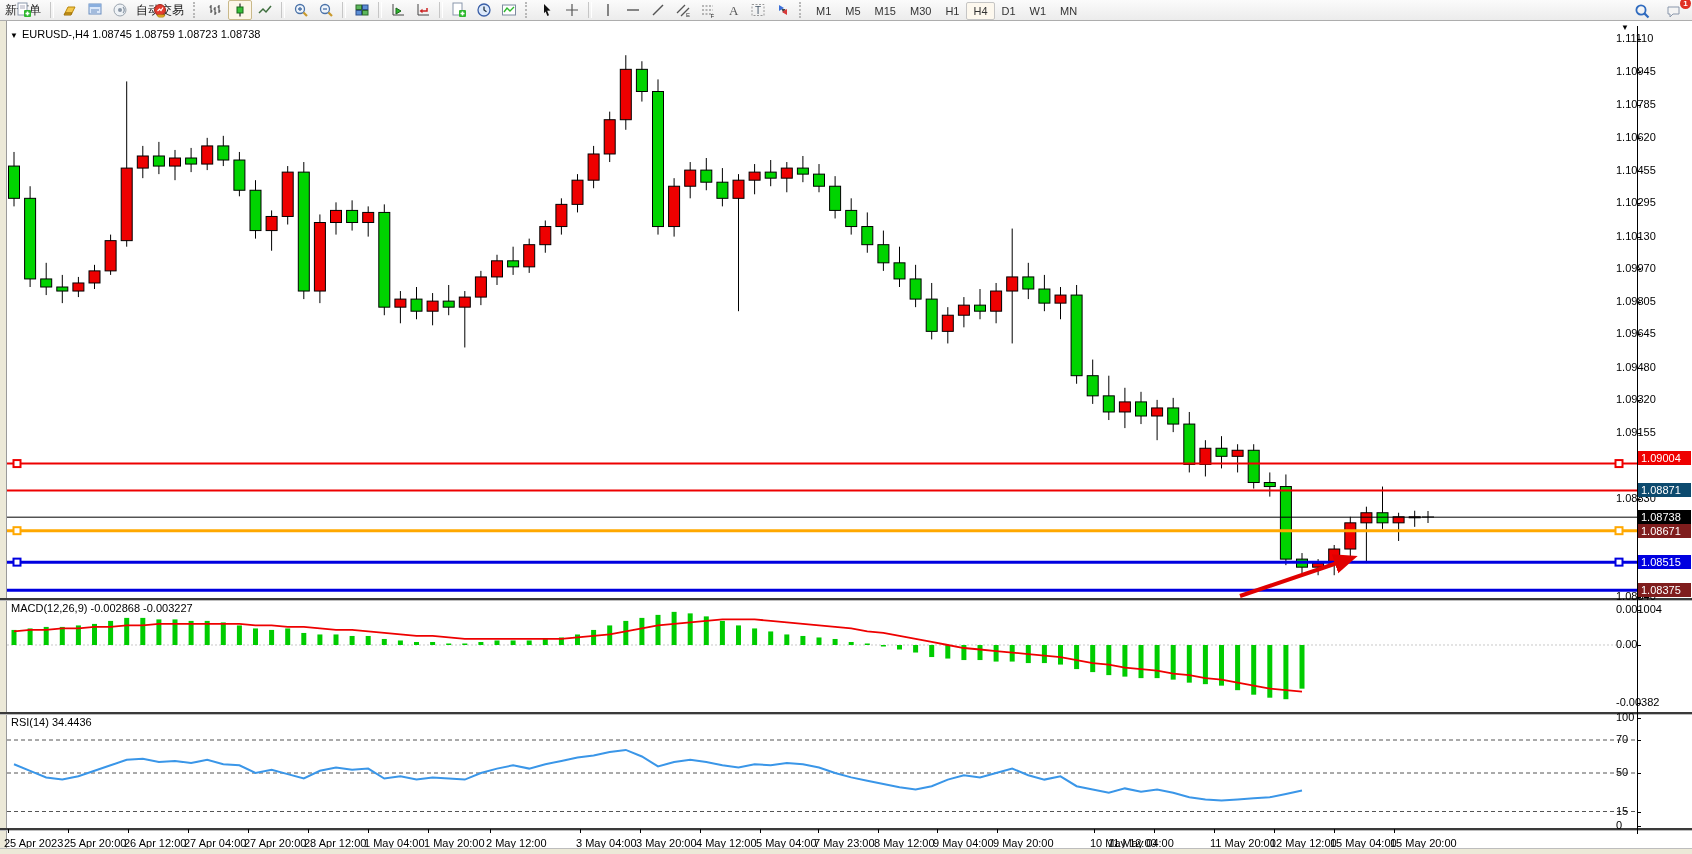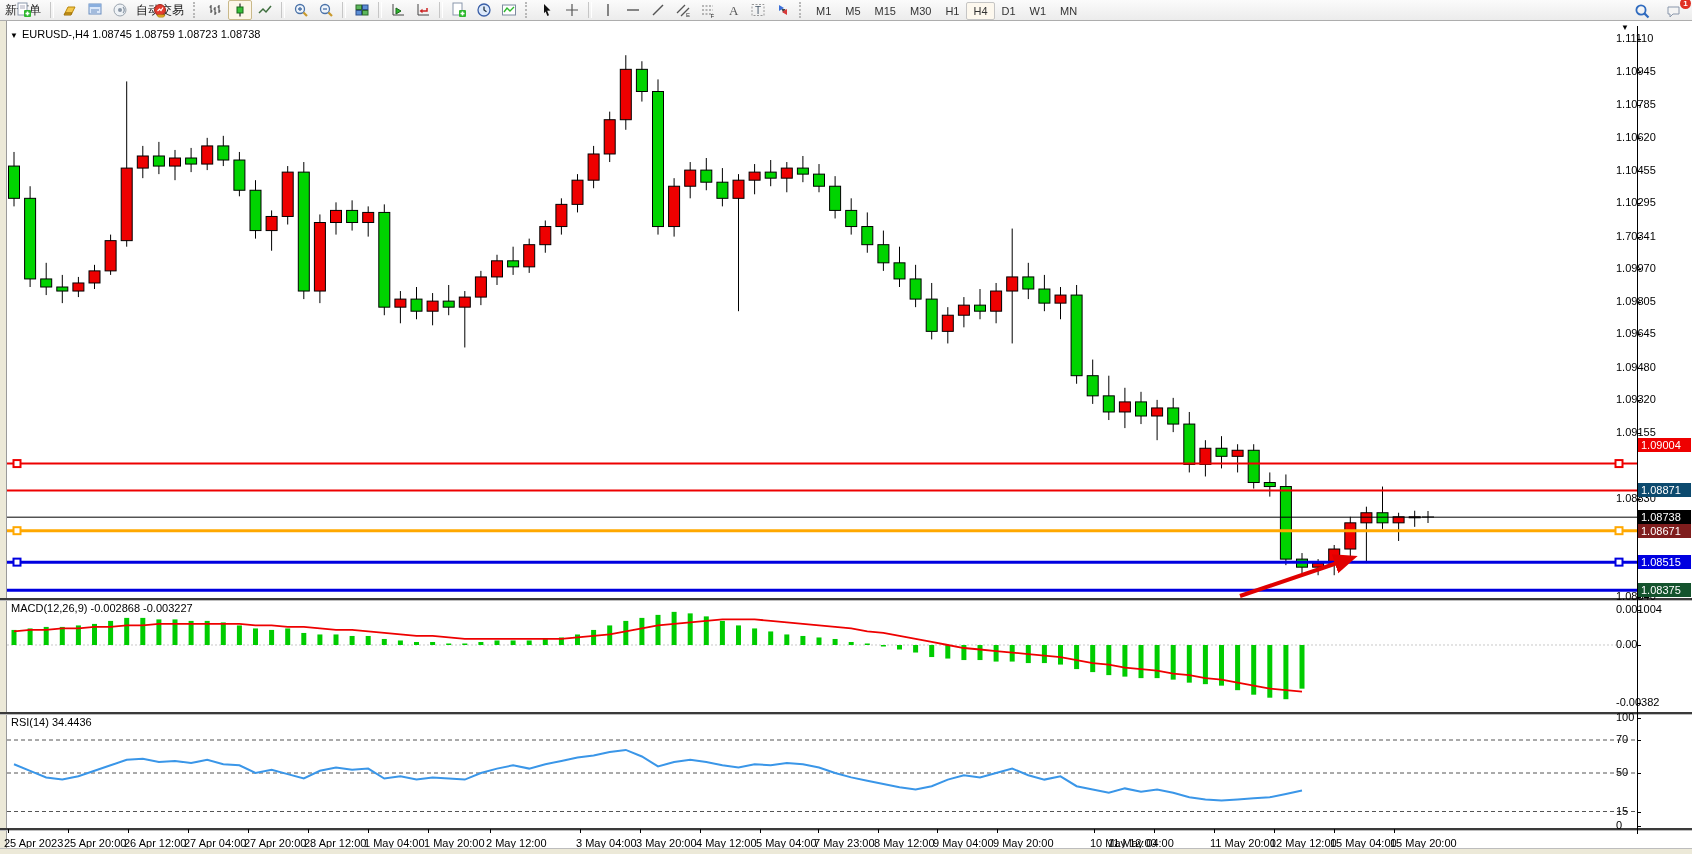--- a/index.html
+++ b/index.html
@@ -570,43 +570,43 @@
         <div class="axis-tick-label" style="top: 44.3501px;">1.10945</div>
         <div class="axis-tick-mark" style="top: 83.599px;"></div>
         <div class="axis-tick-label" style="top: 76.599px;">1.10785</div>
         <div class="axis-tick-mark" style="top: 116.856px;"></div>
         <div class="axis-tick-label" style="top: 109.856px;">1.10620</div>
         <div class="axis-tick-mark" style="top: 150.112px;"></div>
         <div class="axis-tick-label" style="top: 143.112px;">1.10455</div>
         <div class="axis-tick-mark" style="top: 182.361px;"></div>
         <div class="axis-tick-label" style="top: 175.361px;">1.10295</div>
         <div class="axis-tick-mark" style="top: 215.618px;"></div>
-        <div class="axis-tick-label" style="top: 208.618px;">1.70341</div>
+        <div class="axis-tick-label" style="top: 208.618px;">1.10130</div>
         <div class="axis-tick-mark" style="top: 247.867px;"></div>
         <div class="axis-tick-label" style="top: 240.867px;">1.09970</div>
         <div class="axis-tick-mark" style="top: 281.124px;"></div>
         <div class="axis-tick-label" style="top: 274.124px;">1.09805</div>
         <div class="axis-tick-mark" style="top: 313.373px;"></div>
         <div class="axis-tick-label" style="top: 306.373px;">1.09645</div>
         <div class="axis-tick-mark" style="top: 346.629px;"></div>
         <div class="axis-tick-label" style="top: 339.629px;">1.09480</div>
         <div class="axis-tick-mark" style="top: 378.878px;"></div>
         <div class="axis-tick-label" style="top: 371.878px;">1.09320</div>
         <div class="axis-tick-mark" style="top: 412.135px;"></div>
         <div class="axis-tick-label" style="top: 405.135px;">1.09155</div>
         <div class="axis-tick-mark" style="top: 477.641px;"></div>
         <div class="axis-tick-label" style="top: 470.641px;">1.08830</div>
         <div class="axis-tick-mark" style="top: 576.403px;"></div>
         <div class="axis-tick-label" style="top: 569.403px;">1.08340</div>
-        <div class="price-badge" style="top: 417px; background: rgb(238, 0, 0);">1.09004</div>
+        <div class="price-badge" style="top: 430px; background: rgb(238, 0, 0);">1.09004</div>
         <div class="price-badge" style="top: 462.377px; background: #0c4a6e;">1.08871</div>
         <div class="price-badge" style="top: 489.184px; background: rgb(0, 0, 0);">1.08738</div>
         <div class="price-badge" style="top: 502.688px; background: #7f1d1d;">1.08671</div>
         <div class="price-badge" style="top: 534.131px; background: rgb(0, 0, 224);">1.08515</div>
-        <div class="price-badge" style="top: 562.349px; background: #14532d;">1.08375</div>
+        <div class="price-badge" style="top: 562.349px; background: #7f1d1d;">1.08375</div>
       </div>
     <div id="macd-axis">
         <div class="axis-tick-mark" style="top: 589px;"></div>
         <div class="axis-tick-label" style="top: 582px;">0.001004</div>
         <div class="axis-tick-mark" style="top: 623.999px;"></div>
         <div class="axis-tick-label" style="top: 616.999px;">0.00</div>
         <div class="axis-tick-mark" style="top: 681.527px;"></div>
         <div class="axis-tick-label" style="top: 674.527px;">-0.00382</div>
       </div>
     <div id="rsi-axis">

